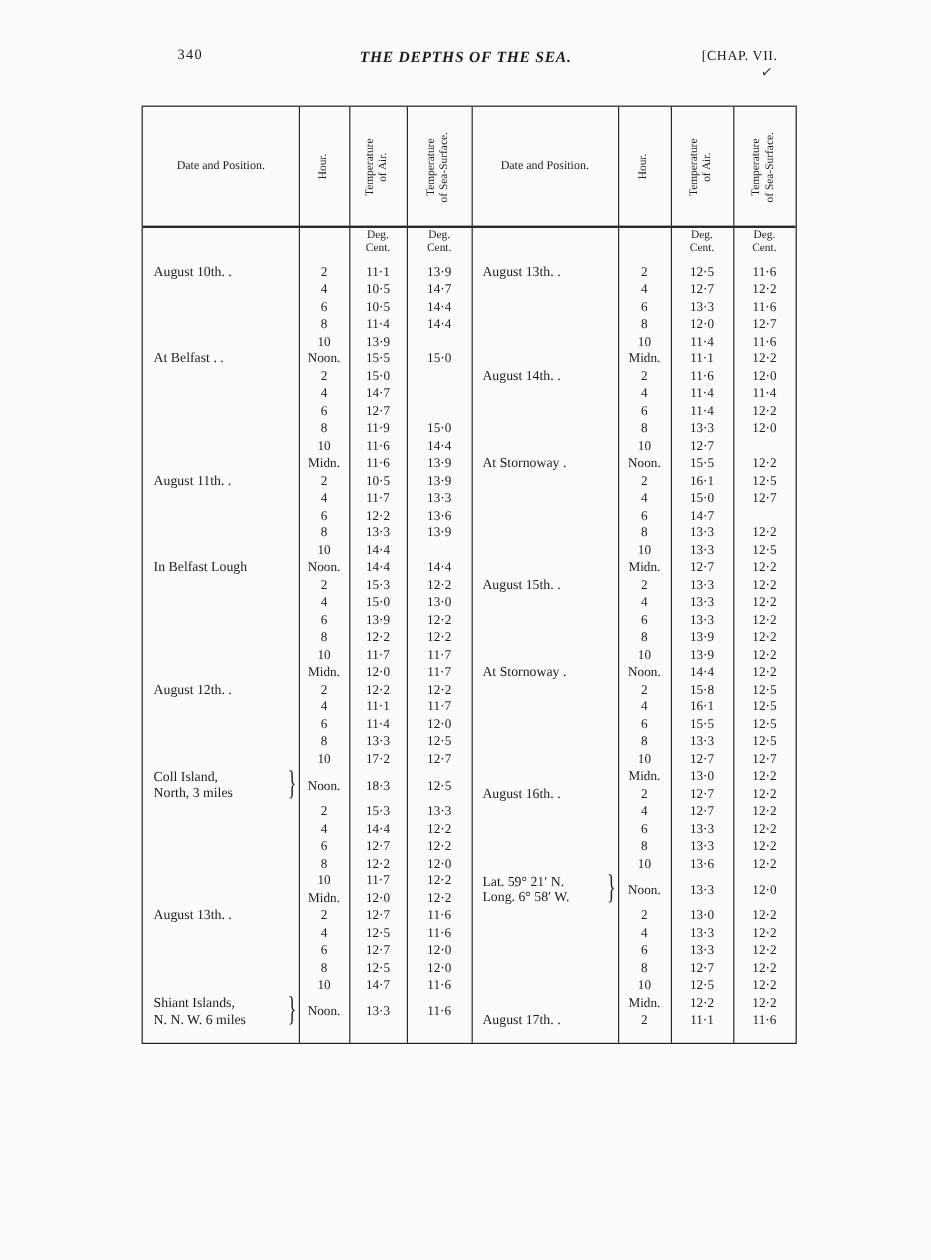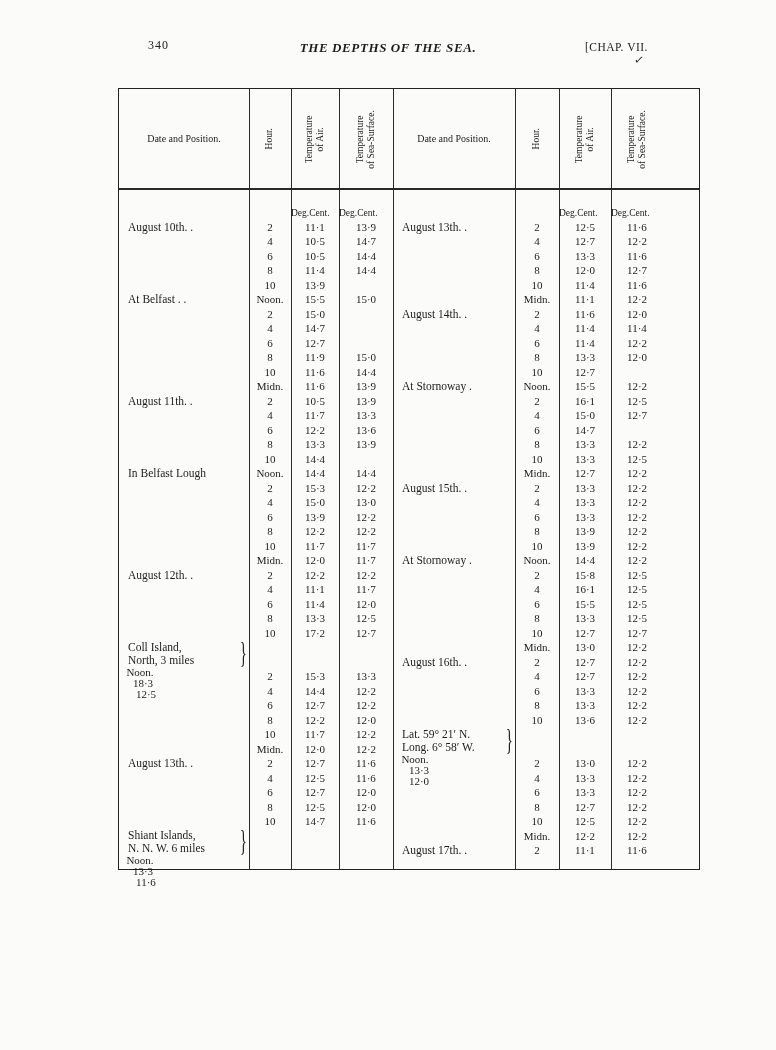--- a/index.html
+++ b/index.html
@@ -17,46 +17,45 @@
     font-size:13px;font-weight:bold;font-style:italic;letter-spacing:0.6px;}
   .chap{position:absolute;right:128px;top:41px;font-size:11.5px;letter-spacing:0.5px;}
   .penmark{position:absolute;right:132px;top:53px;font-size:12px;color:#3a3a3a;
     transform:rotate(8deg);}
   
   .sheet{
     position:absolute;left:118px;top:88px;
     width:544px;height:780px;
     border:1.5px solid #222;
     background:#fbfbf9;
-    padding-left:36px;
   }
   .vline{position:absolute;top:0;bottom:0;width:1px;background:#2a2a2a;}
   .v1{left:130px;} .v2{left:172px;} .v3{left:220px;} .v4{left:274px;}
   .v5{left:396px;} .v6{left:440px;} .v7{left:492px;}
   .hrule{position:absolute;left:0;right:0;top:99px;height:1.5px;background:#2a2a2a;}
   
   .dh{position:absolute;top:0;height:99px;display:flex;align-items:center;
     justify-content:center;font-size:10px;text-align:center;}
   .l-date{left:0;width:130px;} .r-date{left:274px;width:122px;}
   .vh{position:absolute;top:3px;height:94px;display:flex;align-items:center;justify-content:center;}
   .l-hour{left:130px;width:42px;} .l-air{left:172px;width:48px;} .l-sea{left:220px;width:54px;}
   .r-hour{left:396px;width:44px;} .r-air{left:440px;width:52px;} .r-sea{left:492px;width:52px;}
   .rot{transform:rotate(-90deg);width:92px;text-align:center;font-size:9.5px;line-height:1.2;}
   .rot .ln{display:block;white-space:nowrap;}
   
-  .unit{position:absolute;top:102px;height:28px;display:flex;flex-direction:row;
-    align-items:flex-end;justify-content:flex-start;font-size:9.5px;line-height:1.15;}
+  .unit{position:absolute;top:102px;height:28px;display:flex;flex-direction:column;
+    align-items:center;justify-content:flex-start;font-size:9.5px;line-height:1.15;}
   .u-l-air{left:172px;width:48px;} .u-l-sea{left:220px;width:54px;}
   .u-r-air{left:440px;width:52px;} .u-r-sea{left:492px;width:52px;}
   
   .rows{position:absolute;top:131px;}
   #rows-left{left:0;width:274px;}
   #rows-right{left:274px;width:270px;}
   .row{display:flex;height:14.5px;}
-  .row.tall{height:29px;flex-direction:column;}
+  .row.tall{height:29px;}
   .c{display:flex;align-items:center;justify-content:center;font-size:11px;line-height:1;}
   .c.date{flex-direction:column;align-items:flex-start;justify-content:center;
     padding-left:9px;box-sizing:border-box;position:relative;}
   .dl{display:block;line-height:1.15;font-size:11.5px;white-space:nowrap;text-align:center;}
   .brace{position:absolute;right:2px;top:50%;transform:translateY(-52%) scaleY(1.9);
     font-size:15px;color:#222;}
   .lw0{width:130px;} .lw1{width:42px;} .lw2{width:48px;} .lw3{width:54px;}
   .rw0{width:122px;} .rw1{width:44px;} .rw2{width:52px;} .rw3{width:52px;}
 </style>
 </head>

